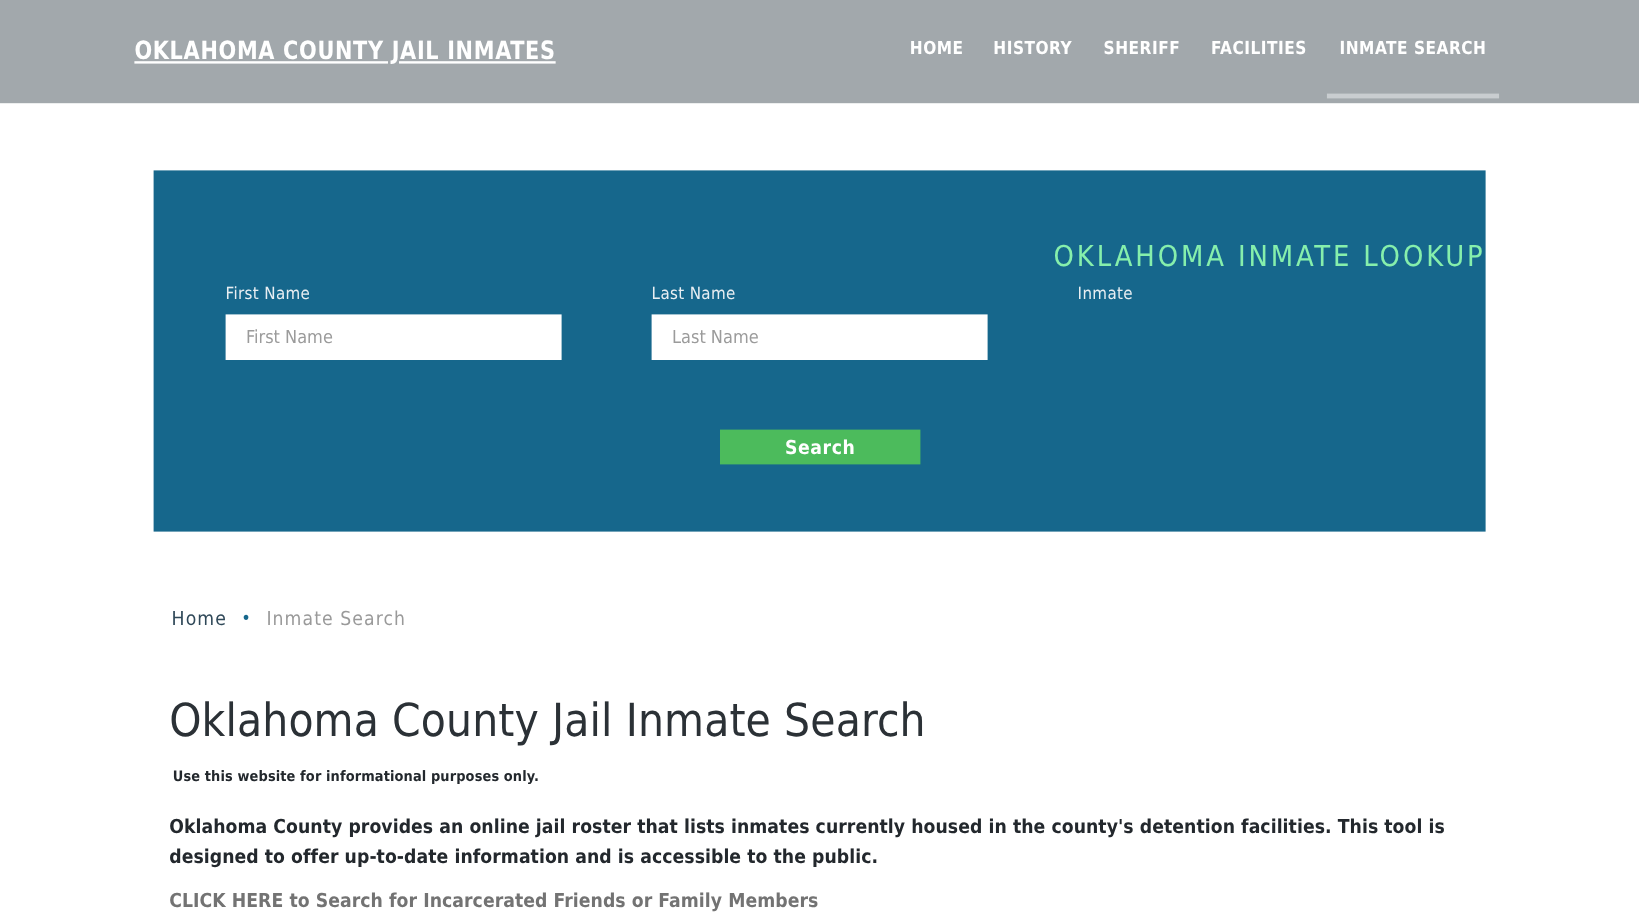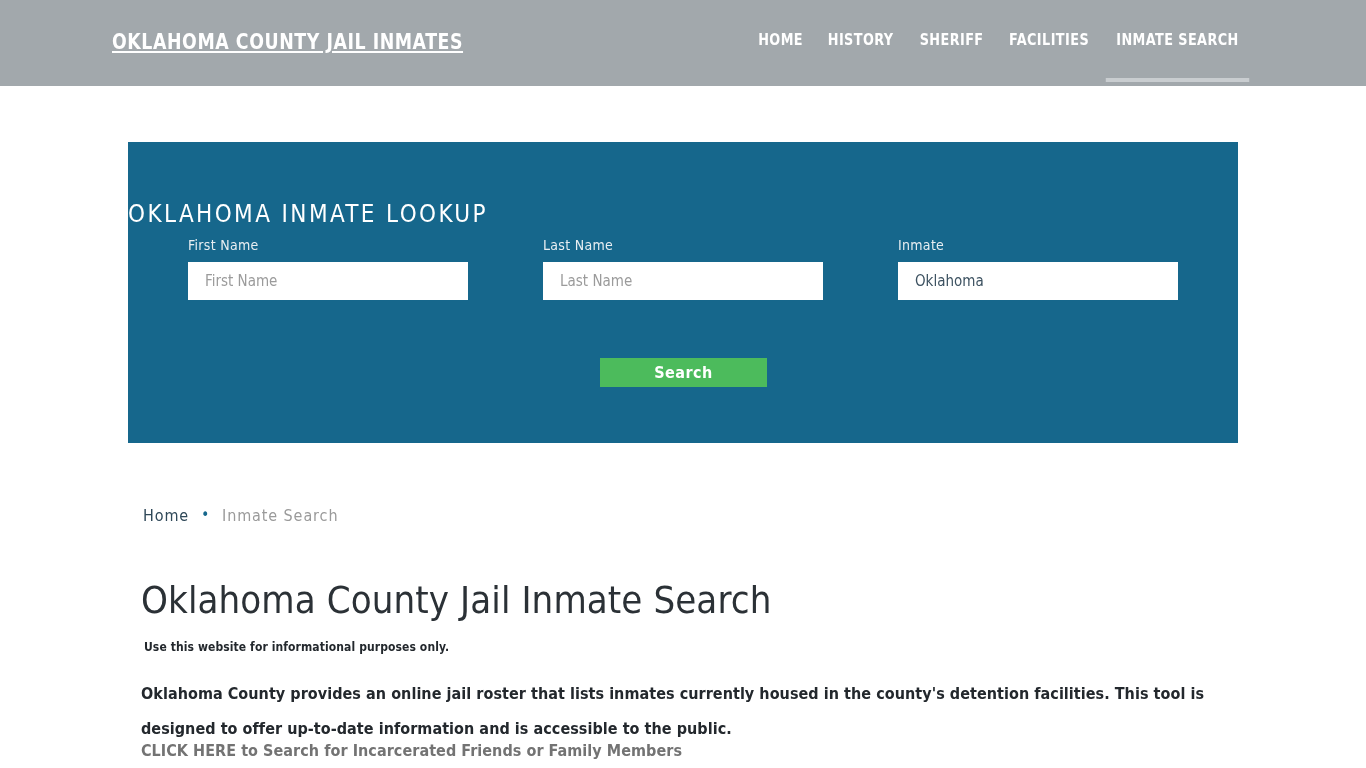--- a/index.html
+++ b/index.html
@@ -77,26 +77,26 @@
     top: 142px;
     width: 1110px;
     height: 301px;
     background: #16678c;
   }
   .panel-title {
     position: absolute;
     left: 0;
     top: 38px;
     width: 1110px;
-    text-align: left;
+    text-align: right;
     font-family: "DejaVu Sans Condensed", "Liberation Sans Narrow", "Liberation Sans", sans-serif;
     font-size: 24px;
     font-weight: 500;
     letter-spacing: 2.4px;
-    color: #ffffff;
+    color: #86efac;
     text-transform: uppercase;
   }
   .field {
     position: absolute;
   }
   .field-label {
     font-family: "DejaVu Sans Condensed", "Liberation Sans Narrow", "Liberation Sans", sans-serif;
     font-size: 14px;
     font-weight: 400;
     letter-spacing: 0.3px;
@@ -198,21 +198,21 @@
   .body-text {
     position: absolute;
     left: 141px;
     top: 676px;
     margin: 0;
     width: 1091px;
     font-family: "DejaVu Sans Condensed", "Liberation Sans Narrow", "Liberation Sans", sans-serif;
     font-size: 16px;
     font-weight: bold;
     color: #23282d;
-    line-height: 35px;
+    line-height: 25px;
     letter-spacing: 0.05px;
   }
   .cta-link {
     position: absolute;
     left: 141px;
     top: 741px;
     font-family: "DejaVu Sans Condensed", "Liberation Sans Narrow", "Liberation Sans", sans-serif;
     font-size: 16px;
     font-weight: bold;
     color: #737373;
@@ -244,21 +244,20 @@
     <input class="field-input" type="text" placeholder="First Name" style="">
   </div>
 
   <div class="field field-last">
     <label class="field-label">Last Name</label>
     <input class="field-input" type="text" placeholder="Last Name" style="">
   </div>
 
   <div class="field field-state">
     <label class="field-label">Inmate</label>
-    <input class="field-input" type="text" value="Oklahoma" style="">
   </div>
 
   <button class="search-button">Search</button>
 </section>
 
 <nav class="breadcrumb">
   <a class="crumb-link" href="#">Home</a>
   <span class="crumb-sep">•</span>
   <span class="crumb-current">Inmate Search</span>
 </nav>

